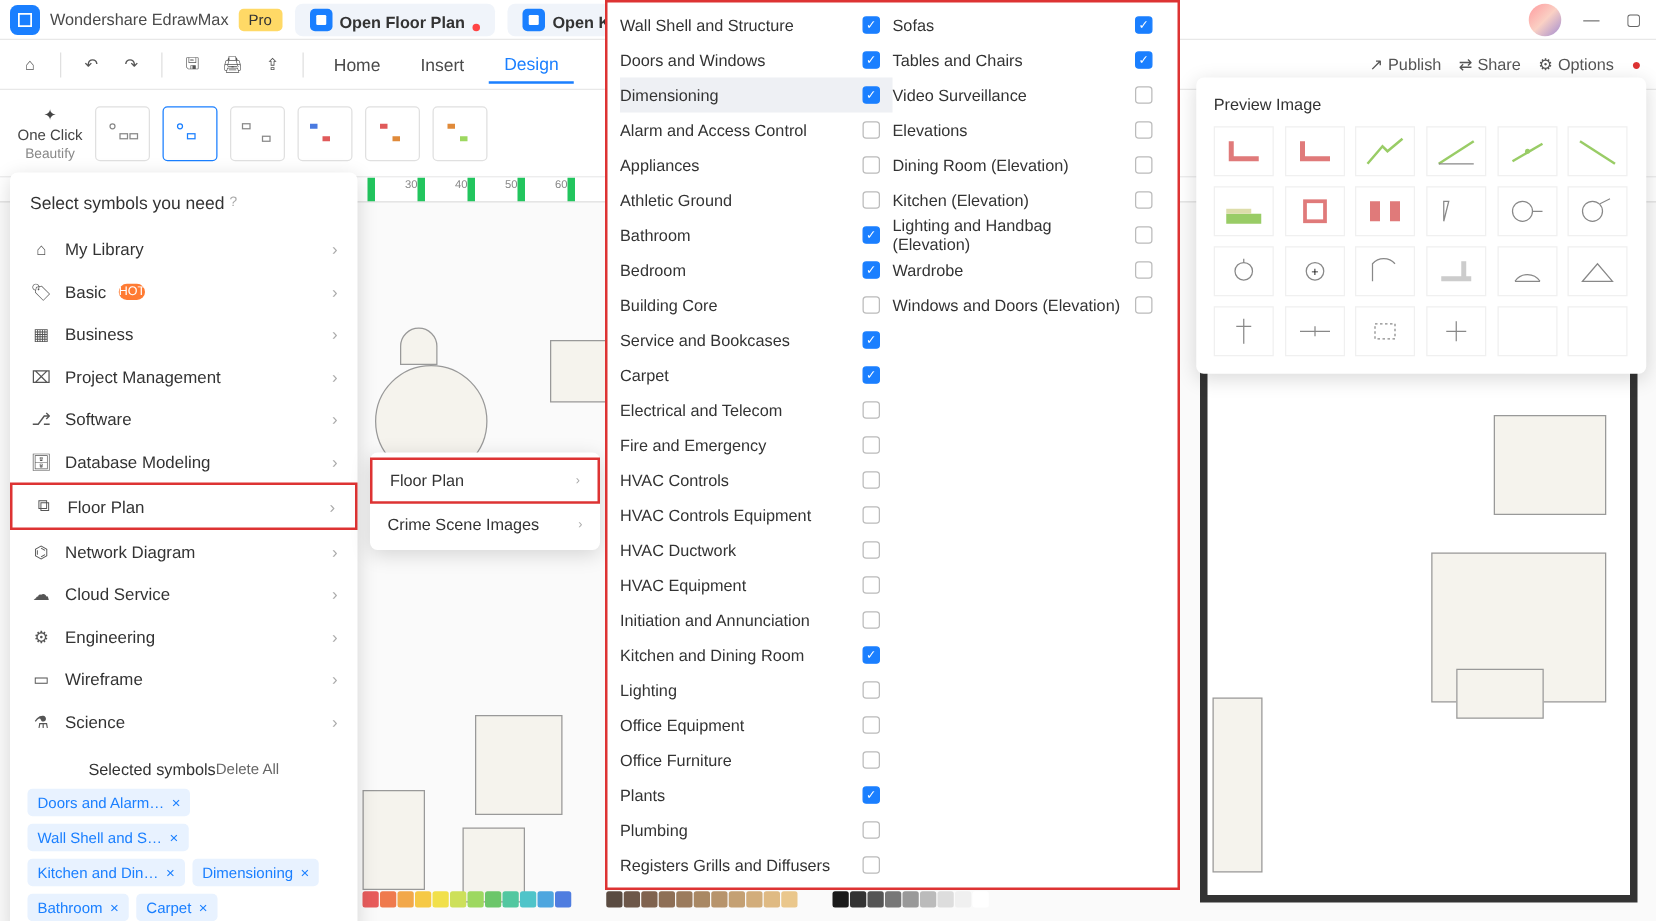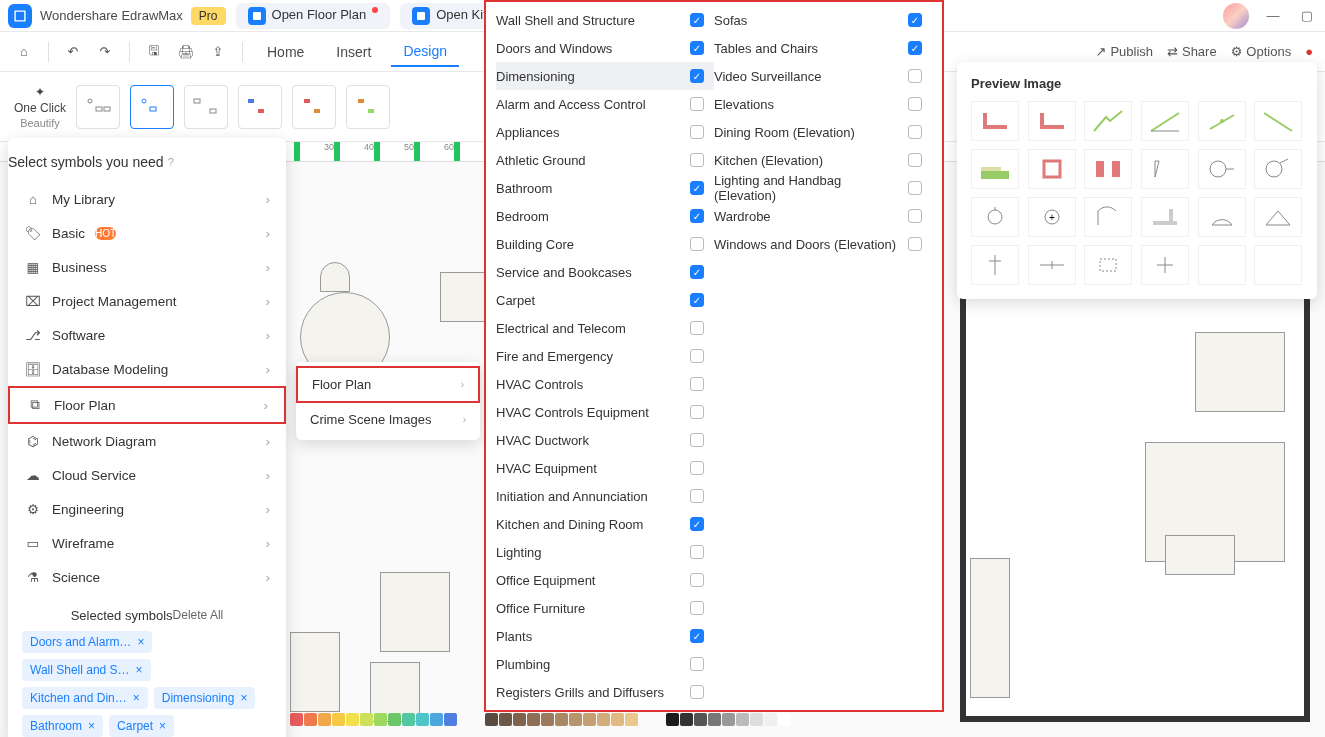--- a/index.html
+++ b/index.html
@@ -4,21 +4,21 @@
 <style>
 * { margin: 0; padding: 0; box-sizing: border-box; font-family: -apple-system, BlinkMacSystemFont, "Segoe UI", Arial, sans-serif; }
 body { width: 1325px; height: 737px; background: #f5f6f8; overflow: hidden; position: relative; font-size: 13px; color: #333; }
 
 
 .titlebar { height: 32px; background: #fff; display: flex; align-items: center; padding: 0 8px; border-bottom: 1px solid #e8e8e8; }
 .app-logo { width: 24px; height: 24px; background: #1a7fff; border-radius: 6px; display: flex; align-items: center; justify-content: center; margin-right: 8px; }
 .app-logo svg { width: 14px; height: 14px; fill: #fff; }
 .app-name { font-size: 13px; color: #4a4a4a; font-weight: 500; }
 .pro-badge { background: #ffd966; padding: 2px 8px; border-radius: 4px; margin-left: 8px; font-size: 12px; font-weight: 500; }
-.tab { display: flex; align-items: flex-start; gap: 6px; padding: 4px 12px; margin-left: 10px; background: #f0f4fa; border-radius: 6px; }
+.tab { display: flex; align-items: flex-end; gap: 6px; padding: 4px 12px; margin-left: 10px; background: #f0f4fa; border-radius: 6px; font-weight: bold; }
 .tab-icon { width: 18px; height: 18px; background: #1a7fff; border-radius: 4px; display: flex; align-items: center; justify-content: center; }
 .tab-icon svg { width: 10px; height: 10px; fill: #fff; }
 .tab-dot { width: 6px; height: 6px; background: #ff4444; border-radius: 50%; }
 .titlebar-right { margin-left: auto; display: flex; align-items: center; gap: 14px; }
 .avatar { width: 26px; height: 26px; border-radius: 50%; background: linear-gradient(135deg,#ff9a9e,#fad0c4,#a18cd1); position: relative; }
 .win-btn { width: 20px; height: 20px; display: flex; align-items: center; justify-content: center; color: #666; }
 
 
 .toolbar { height: 40px; background: #fff; display: flex; align-items: center; padding: 0 12px; gap: 8px; border-bottom: 1px solid #e8e8e8; }
 .tb-icon { width: 24px; height: 24px; display: flex; align-items: center; justify-content: center; color: #555; }
@@ -34,21 +34,21 @@
 .layout-thumb { width: 44px; height: 44px; border: 1px solid #e0e0e0; border-radius: 4px; background: #fff; display: flex; align-items: center; justify-content: center; }
 .layout-thumb.selected { border: 1.5px solid #1a7fff; }
 
 
 .canvas { position: absolute; top: 142px; left: 0; right: 0; bottom: 0; background: #fafafa; overflow: hidden; }
 .ruler { position: absolute; top: 0; left: 0; right: 0; height: 20px; background: #fff; border-bottom: 1px solid #ddd; display: flex; font-size: 9px; color: #888; }
 .ruler span { width: 40px; text-align: right; border-right: 6px solid #22c55e; }
 
 
 .cat-panel { position: absolute; top: 138px; left: 8px; width: 278px; background: #fff; border-radius: 6px; box-shadow: 0 4px 16px rgba(0,0,0,0.15); z-index: 100; padding: 10px 0; }
-.panel-title { padding: 6px 0; font-size: 14px; color: #333; font-weight: 500; display: flex; align-items: center; gap: 4px; }
+.panel-title { padding: 6px 16px; font-size: 14px; color: #333; font-weight: 500; display: flex; align-items: center; gap: 4px; }
 .cat-list { padding: 6px 0; }
 .cat-item { display: flex; align-items: center; padding: 8px 16px; gap: 10px; font-size: 13.5px; color: #333; position: relative; }
 .cat-item.highlighted { border: 2px solid #d33; }
 .cat-item .chev { margin-left: auto; color: #aaa; }
 .cat-icon { width: 18px; height: 18px; display: flex; align-items: center; justify-content: center; color: #555; }
 .hot-tag { background: #ff7b33; color: #fff; font-size: 10px; padding: 1px 0; border-radius: 8px; }
 .selected-section { margin: 8px 14px 0 14px; }
 .selected-header { display: flex; justify-content: center; font-size: 13px; color: #333; margin-bottom: 8px; }
 .selected-header .del { color: #666; font-size: 12px; }
 .chips { display: flex; flex-wrap: wrap; gap: 6px; }
@@ -66,21 +66,21 @@
 .check-columns { display: flex; }
 .check-col { flex: 1; }
 .check-row { display: flex; align-items: center; height: 28px; font-size: 13px; color: #333; }
 .check-row.hl { background: #eef0f4; }
 .check-row .lbl { flex: 1; }
 .chk { width: 14px; height: 14px; border: 1.5px solid #bbb; border-radius: 3px; margin: 0 10px 0 2px; display: flex; align-items: center; justify-content: center; }
 .chk.on { background: #1a7fff; border-color: #1a7fff; color: #fff; font-size: 10px; }
 
 
 .preview-panel { position: absolute; top: 62px; right: 8px; width: 360px; background: #fff; border-radius: 6px; box-shadow: 0 4px 16px rgba(0,0,0,0.15); z-index: 90; padding: 14px; }
-.preview-title { font-size: 13px; font-weight: 700; margin-bottom: 10px; }
+.preview-title { font-size: 13px; font-weight: 400; margin-bottom: 10px; }
 .preview-grid { display: grid; grid-template-columns: repeat(6, 1fr); gap: 8px; }
 .preview-cell { width: 48px; height: 40px; display: flex; align-items: center; justify-content: center; border: 1px solid #f0f0f0; }
 
 
 .swatches { position: absolute; bottom: 6px; left: 290px; right: 10px; height: 18px; display: flex; gap: 28px; }
 .sw-group { display: flex; gap: 1px; }
 .sw { width: 13px; height: 13px; border-radius: 2px; }
 
 
 .furn { position: absolute; border: 1px solid #999; background: #f5f3ed; }

